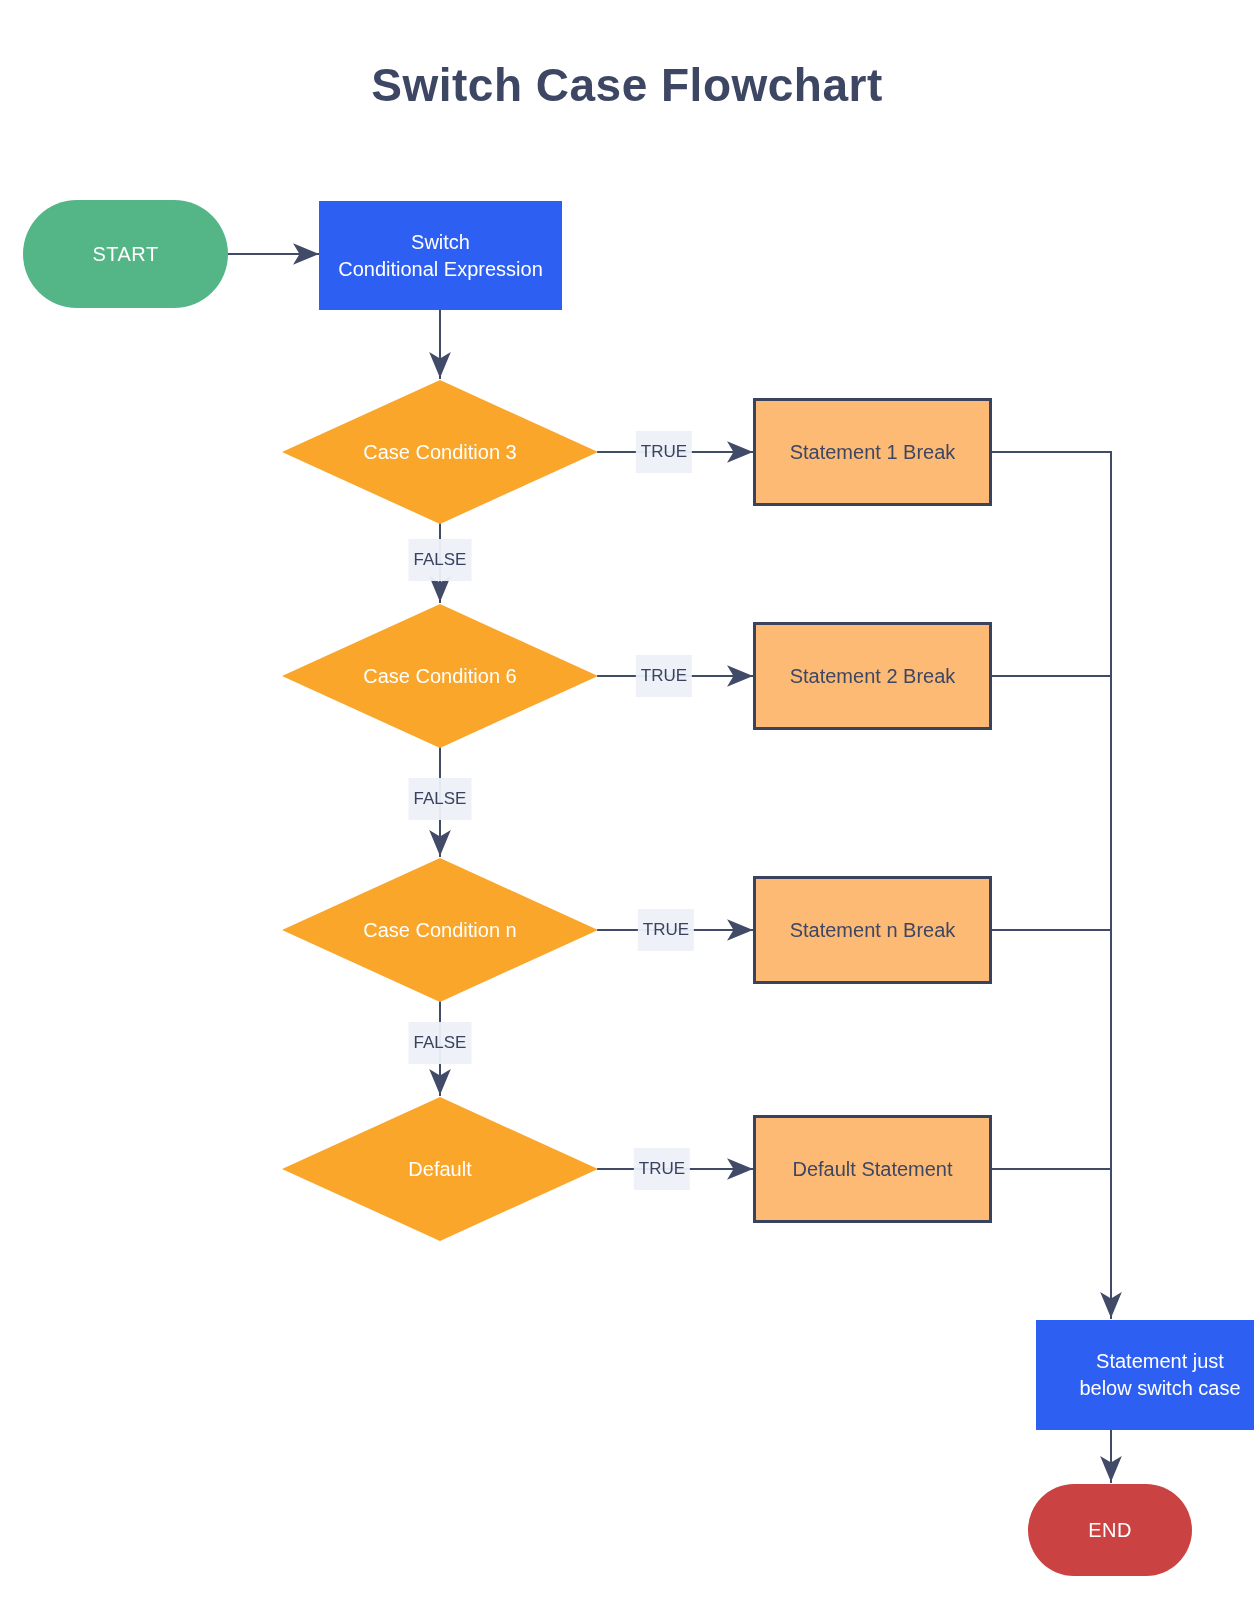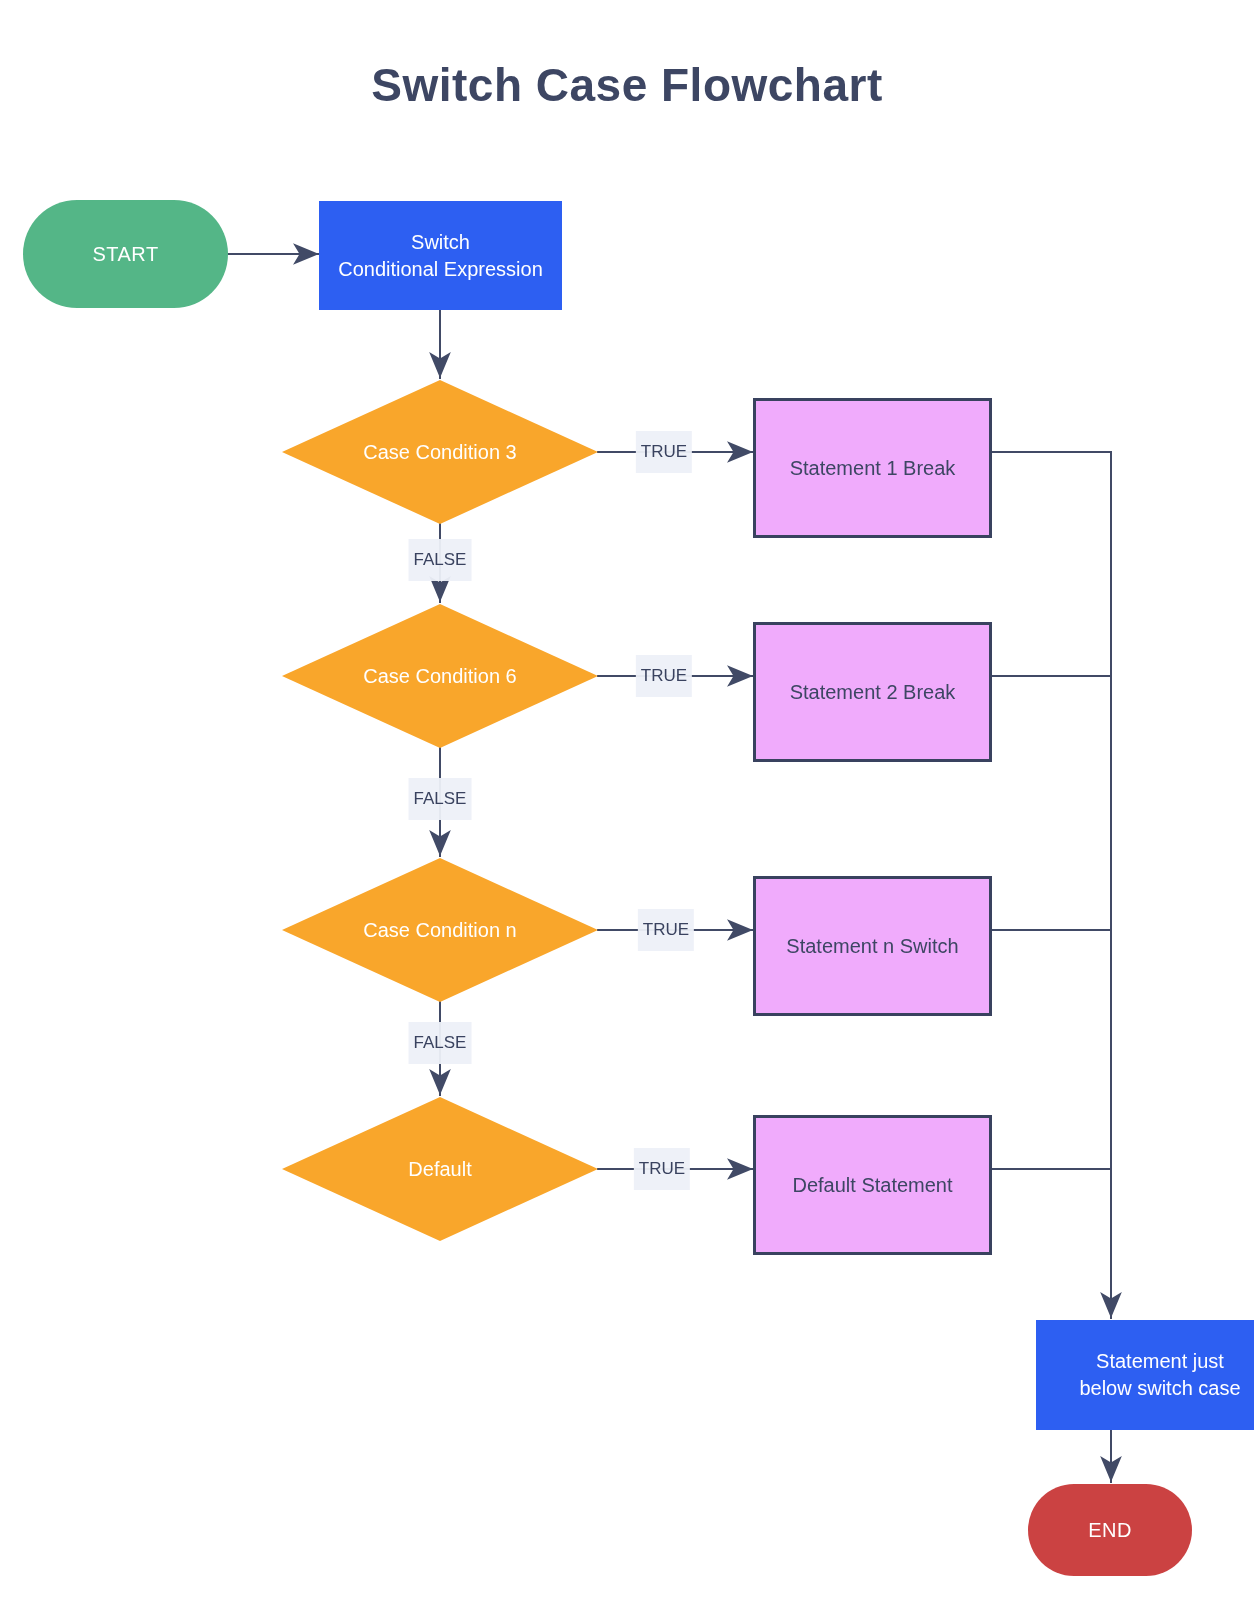--- a/index.html
+++ b/index.html
@@ -78,22 +78,22 @@
     background: #f9a62b;
     color: #ffffff;
     clip-path: polygon(50% 0%, 100% 50%, 50% 100%, 0% 50%);
   }
   .decision.d1 { top: 380px; }
   .decision.d2 { top: 604px; }
   .decision.d3 { top: 858px; }
   .decision.d4 { top: 1097px; }
   .statement {
     left: 753px;
-    width: 239px; height: 140px;
-    background: #f0abfc;
+    width: 239px; height: 108px;
+    background: #fdba74;
     border: 3px solid #39425f;
     color: #3d4663;
   }
   .statement.s1 { top: 398px; }
   .statement.s2 { top: 622px; }
   .statement.s3 { top: 876px; }
   .statement.s4 { top: 1115px; }
   .edge-label {
     position: absolute;
     transform: translate(-50%, -50%);
@@ -172,21 +172,21 @@
     <span>Default</span>
   </div>
 
   <div class="node statement s1">
     <span>Statement 1 Break</span>
   </div>
   <div class="node statement s2">
     <span>Statement 2 Break</span>
   </div>
   <div class="node statement s3">
-    <span>Statement n Switch</span>
+    <span>Statement n Break</span>
   </div>
   <div class="node statement s4">
     <span>Default Statement</span>
   </div>
 
   <div class="node process-blue below">
     <div>
       <span style="display:block">Statement just</span>
       <span style="display:block">below switch case</span>
     </div>

